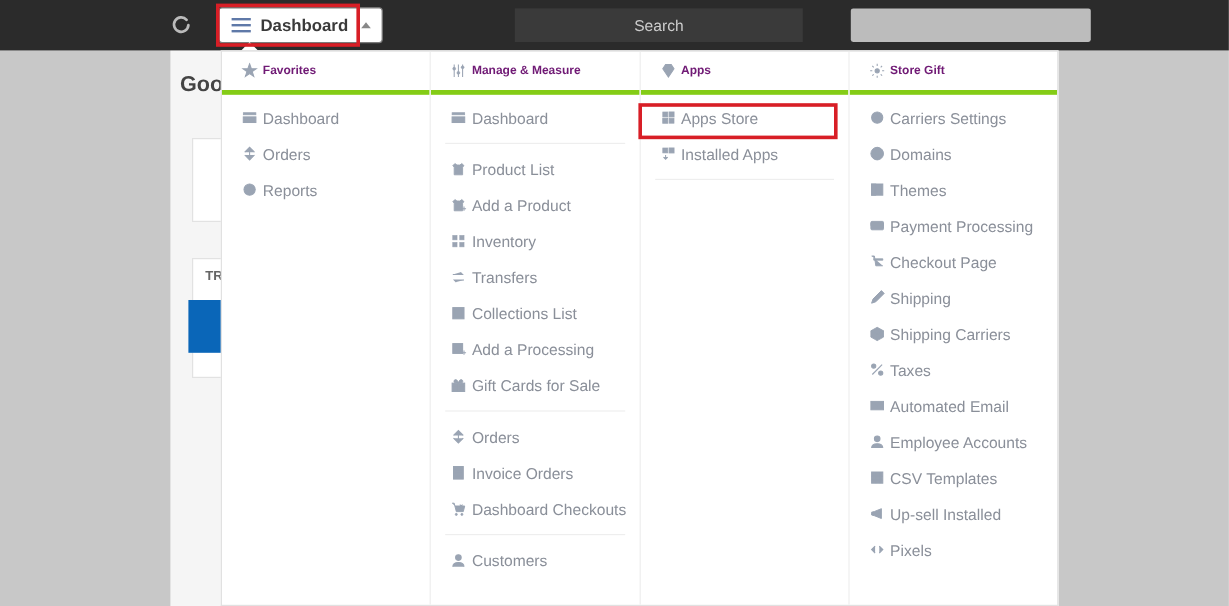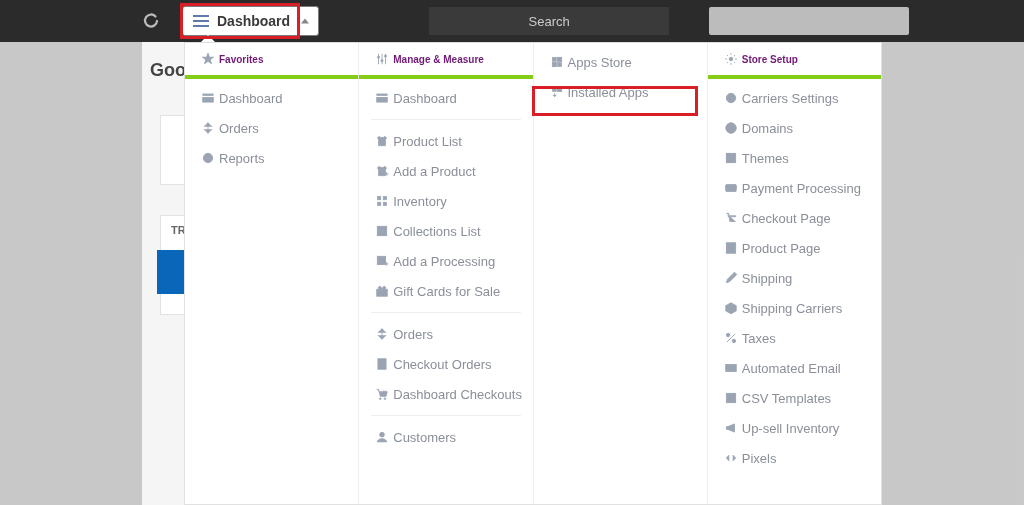--- a/index.html
+++ b/index.html
@@ -171,20 +171,28 @@
               <rect x="14" y="4" width="6" height="6"></rect>
               <rect x="4" y="14" width="6" height="6"></rect>
               <rect x="14" y="14" width="6" height="6"></rect>
             </svg>
           </span>
           <span>Inventory</span>
         </div>
       <div class="item">
           <span class="ic">
             <svg viewBox="0 0 24 24">
+              <path d="M4 8h14l-3-3M20 16H6l3 3" fill="none" stroke-width="1.5"></path>
+            </svg>
+          </span>
+          <span>Transfers</span>
+        </div>
+      <div class="item">
+          <span class="ic">
+            <svg viewBox="0 0 24 24">
               <rect x="4" y="4" width="16" height="16" fill="none" stroke-width="1.5"></rect>
               <rect x="7" y="7" width="10" height="10" fill="none" stroke-width="1.3"></rect>
             </svg>
           </span>
           <span>Collections List</span>
         </div>
       <div class="item">
           <span class="ic">
             <svg viewBox="0 0 24 24">
               <rect x="4" y="4" width="14" height="14" fill="none" stroke-width="1.5"></rect>
@@ -211,21 +219,21 @@
           </span>
           <span>Orders</span>
         </div>
       <div class="item">
           <span class="ic">
             <svg viewBox="0 0 24 24">
               <rect x="5" y="3" width="14" height="18" fill="none" stroke-width="1.4"></rect>
               <path d="M8 8h8M8 12h8M8 16h5" stroke-width="1.4"></path>
             </svg>
           </span>
-          <span>Checkout Orders</span>
+          <span>Invoice Orders</span>
         </div>
       <div class="item">
           <span class="ic">
             <svg viewBox="0 0 24 24">
               <circle cx="9" cy="20" r="1.5"></circle>
               <circle cx="17" cy="20" r="1.5"></circle>
               <path d="M3 4h3l3 12h10l2-8H7" fill="none" stroke-width="1.4"></path>
               <path d="M14 6l4 4M18 6l-4 4" stroke-width="1.5"></path>
             </svg>
           </span>
@@ -238,20 +246,28 @@
               <circle cx="12" cy="8" r="4" fill="none" stroke-width="1.5"></circle>
               <path d="M4 21c0-4 4-6 8-6s8 2 8 6" fill="none" stroke-width="1.5"></path>
             </svg>
           </span>
           <span>Customers</span>
         </div>
     </div>
   </div>
 
   <div class="col">
+    <div class="col-hdr">
+      <span class="ic">
+          <svg viewBox="0 0 24 24">
+            <path d="M8 3h8l4 6-8 12L4 9z" fill="none" stroke-width="1.5"></path>
+          </svg>
+        </span>
+      <span>Apps</span>
+    </div>
     <div class="items">
       <div class="item">
           <span class="ic">
             <svg viewBox="0 0 24 24">
               <rect x="4" y="4" width="7" height="7"></rect>
               <rect x="13" y="4" width="7" height="7" fill="none" stroke-width="1.4"></rect>
               <rect x="4" y="13" width="7" height="7" fill="none" stroke-width="1.4"></rect>
               <rect x="13" y="13" width="7" height="7"></rect>
             </svg>
           </span>
@@ -272,21 +288,21 @@
   </div>
 
   <div class="col">
     <div class="col-hdr">
       <span class="ic">
           <svg viewBox="0 0 24 24">
             <circle cx="12" cy="12" r="3" fill="none" stroke-width="1.5"></circle>
             <path d="M12 2v3M12 19v3M2 12h3M19 12h3M5 5l2 2M17 17l2 2M19 5l-2 2M7 17l-2 2" stroke-width="1.5"></path>
           </svg>
         </span>
-      <span>Store Setup</span>
+      <span>Store Gift</span>
     </div>
     <div class="items">
       <div class="item">
           <span class="ic">
             <svg viewBox="0 0 24 24">
               <circle cx="12" cy="12" r="8" fill="none" stroke-width="1.5"></circle>
               <circle cx="12" cy="12" r="2"></circle>
             </svg>
           </span>
           <span>Carriers Settings</span>
@@ -319,30 +335,20 @@
           <span>Payment Processing</span>
         </div>
       <div class="item">
           <span class="ic">
             <svg viewBox="0 0 24 24">
               <path d="M4 4h4l2 14h10" fill="none" stroke-width="1.4"></path>
               <path d="M6 8h14v2H7" fill="none" stroke-width="1.2"></path>
             </svg>
           </span>
           <span>Checkout Page</span>
-        </div>
-      <div class="item">
-          <span class="ic">
-            <svg viewBox="0 0 24 24">
-              <rect x="4" y="3" width="16" height="18" fill="none" stroke-width="1.4"></rect>
-              <circle cx="9" cy="9" r="2"></circle>
-              <path d="M14 8h4M14 12h4M7 16h10" stroke-width="1.3"></path>
-            </svg>
-          </span>
-          <span>Product Page</span>
         </div>
       <div class="item">
           <span class="ic">
             <svg viewBox="0 0 24 24">
               <path d="M4 20l2-6L18 2l4 4L10 18z" fill="none" stroke-width="1.4"></path>
             </svg>
           </span>
           <span>Shipping</span>
         </div>
       <div class="item">
@@ -369,33 +375,42 @@
             <svg viewBox="0 0 24 24">
               <rect x="3" y="6" width="18" height="12" fill="none" stroke-width="1.4"></rect>
               <path d="M3 7l9 6 9-6" fill="none" stroke-width="1.4"></path>
             </svg>
           </span>
           <span>Automated Email</span>
         </div>
       <div class="item">
           <span class="ic">
             <svg viewBox="0 0 24 24">
+              <circle cx="12" cy="8" r="4" fill="none" stroke-width="1.5"></circle>
+              <path d="M4 21c0-4 4-6 8-6s8 2 8 6" fill="none" stroke-width="1.5"></path>
+            </svg>
+          </span>
+          <span>Employee Accounts</span>
+        </div>
+      <div class="item">
+          <span class="ic">
+            <svg viewBox="0 0 24 24">
               <rect x="4" y="4" width="16" height="16" fill="none" stroke-width="1.4"></rect>
               <path d="M4 10h16M4 16h16M10 4v16M16 4v16" stroke-width="1"></path>
             </svg>
           </span>
           <span>CSV Templates</span>
         </div>
       <div class="item">
           <span class="ic">
             <svg viewBox="0 0 24 24">
               <path d="M4 10v4l4 1 10 4V5L8 9z" fill="none" stroke-width="1.4"></path>
             </svg>
           </span>
-          <span>Up-sell Inventory</span>
+          <span>Up-sell Installed</span>
         </div>
       <div class="item">
           <span class="ic">
             <svg viewBox="0 0 24 24">
               <path d="M9 7l-5 5 5 5M15 7l5 5-5 5" fill="none" stroke-width="1.6"></path>
             </svg>
           </span>
           <span>Pixels</span>
         </div>
     </div>

